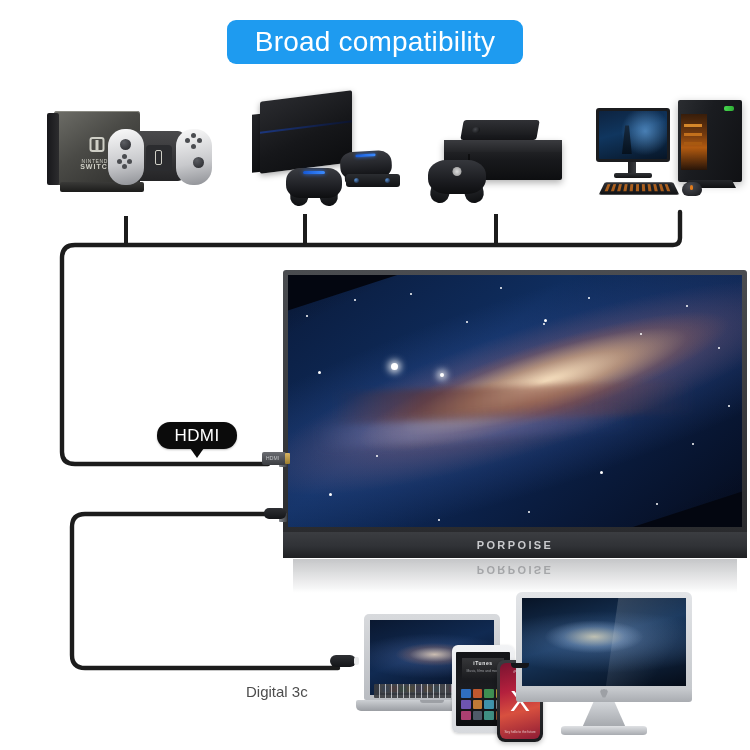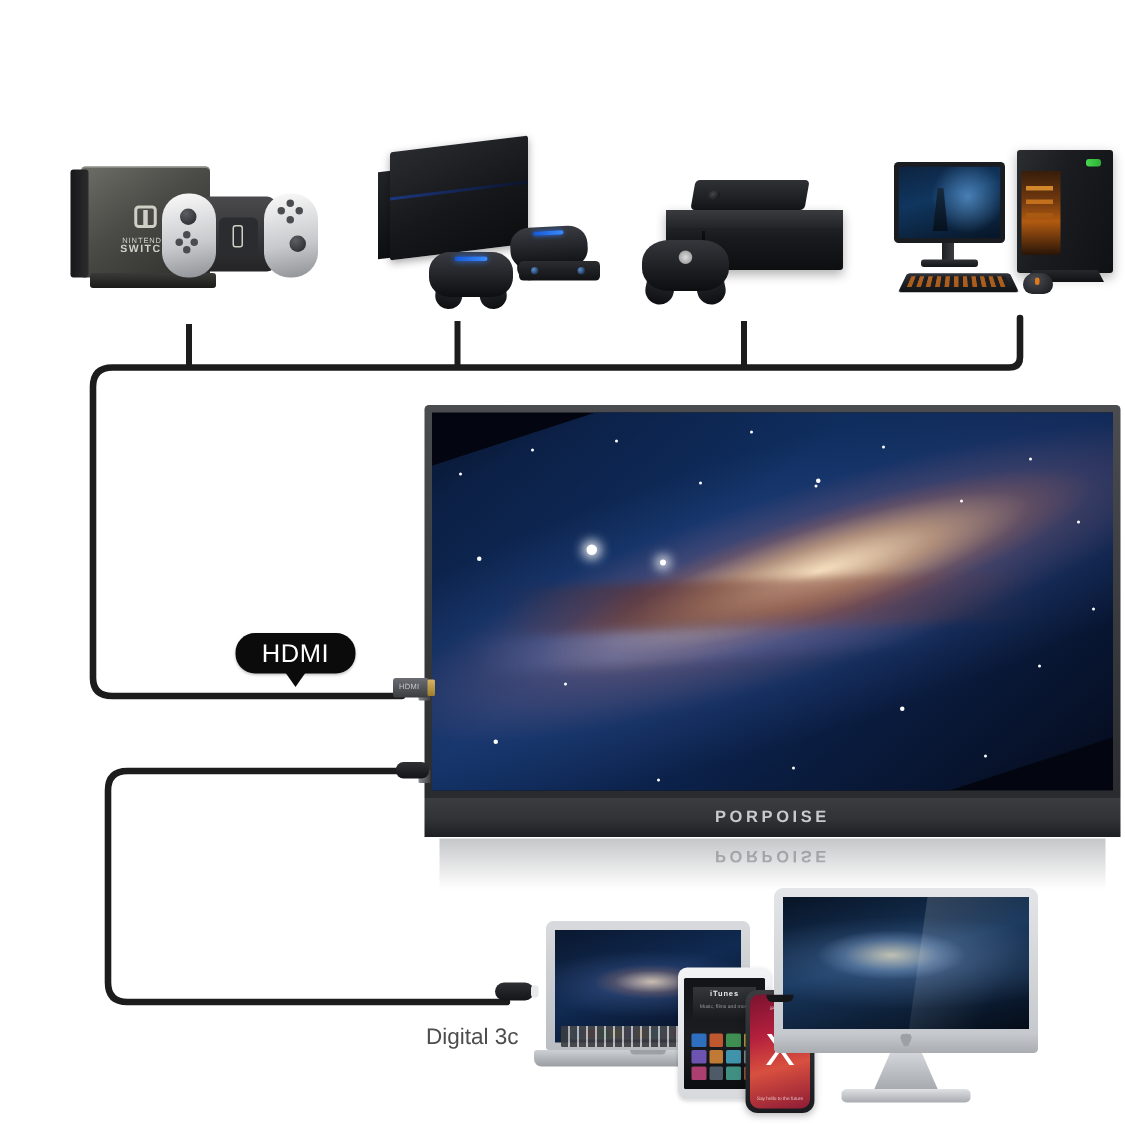--- a/index.html
+++ b/index.html
@@ -353,21 +353,21 @@
     background:linear-gradient(180deg,#2e3034,#141518);border-radius:6px;
   }
   #typec-plug-mac:after{
     content:"";position:absolute;right:-3px;top:2px;width:5px;height:8px;
     background:#e8e9ea;border-radius:2px;
   }
 
   
   #caption{
     position:absolute;left:246px;top:683px;width:120px;
-    font-size:15px;color:#4d4d4d;margin-left:38px;
+    font-size:15px;color:#4d4d4d;
   }
 
   
   #macbook{position:absolute;left:356px;top:614px;width:152px;height:110px;}
   .mb-lid{
     position:absolute;left:8px;top:0;width:136px;height:86px;
     background:linear-gradient(180deg,#d8dadd,#b9bcc1);
     border-radius:5px 5px 2px 2px;padding:5px;box-sizing:border-box;
   }
   .mb-screen{
@@ -495,20 +495,23 @@
   .imac-foot{
     position:absolute;left:50%;margin-left:-43px;top:134px;width:86px;height:9px;
     background:linear-gradient(180deg,#dfe1e4,#a8abb0);border-radius:4px/3px;
   }
 </style>
 </head>
 <body>
 
 <div id="stage">
 
+  <div id="title-banner">
+    <span>Broad compatibility</span>
+  </div>
 
   <div class="device" id="dev-switch">
     <div class="sw-dock">
       <div class="sw-logo"></div>
       <div class="sw-word">
         <span>NINTENDO</span>
         <b>SWITCH</b>
       </div>
     </div>
     <div class="joy" style="left:62px;">

